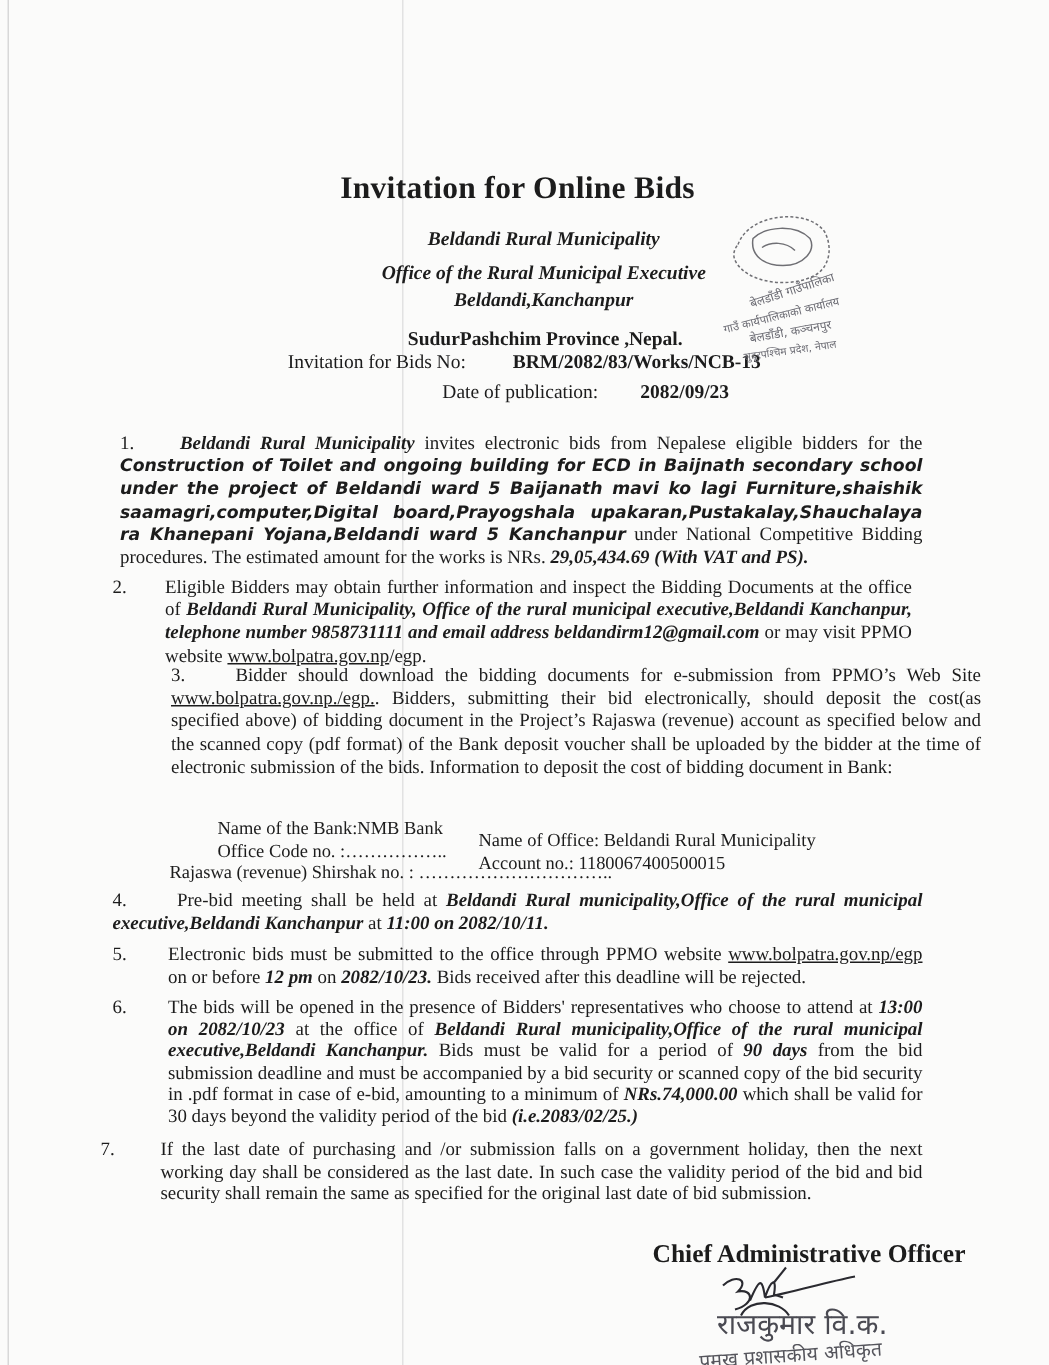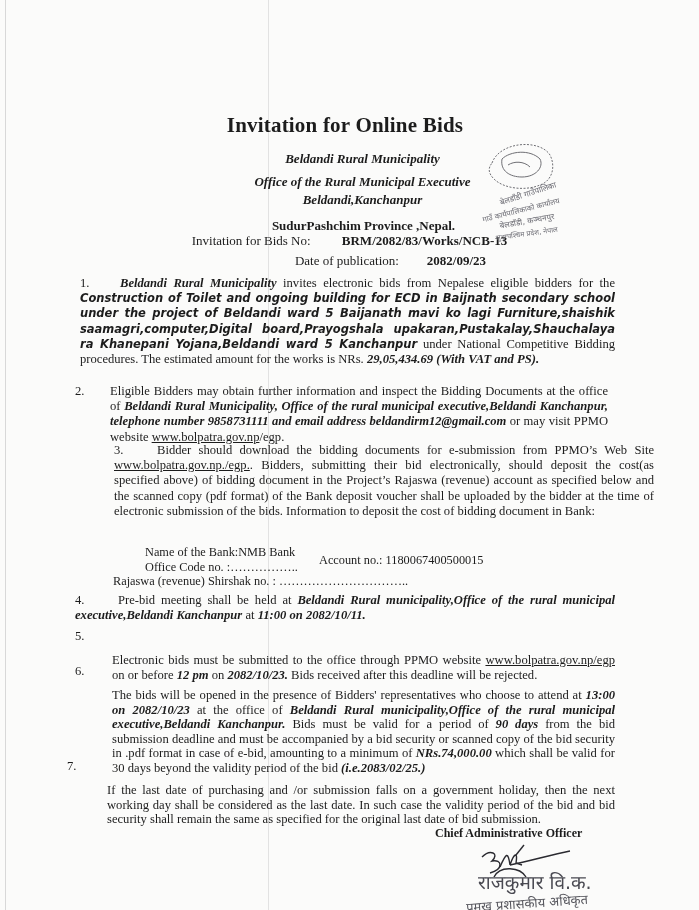--- a/index.html
+++ b/index.html
@@ -16,35 +16,35 @@
   }
   .hdr { position:absolute; left:0; width:699px; text-align:center; font-size:13px; padding-left:26px; box-sizing:border-box; }
   .bi { font-weight:bold; font-style:italic; }
   .b { font-weight:bold;padding-left:28px; }
   .hdr1 { top:151px; } .hdr2 { top:174px; } .hdr3 { top:192px; } .hdr4 { top:218px; }
   .hdr5 { top:233px; } .hdr6 { top:255px; }
   .seal { position:absolute; left:470px; top:133px; width:100px; height:112px; }
   .para { position:absolute; font-size:12.6px; line-height:15.2px; text-align:justify; }
   .cal { font-family:"DejaVu Sans", sans-serif; font-weight:bold; font-style:italic; font-size:11.5px; }
   .num { display:inline-block; }
-  .p1 { left:80px; top:276px; width:535px; }
+  .p1 { left:80px; top:288px; width:535px; }
   .p2n { position:absolute; left:75px; top:384px; font-size:12.6px; }
   .p2 { left:110px; top:384px; width:498px; }
   .p3 { left:75px; top:443px; width:540px;margin-left:39px; }
   .bank { position:absolute; font-size:12.3px; line-height:15px; }
   .bank1 { left:113px; top:545px;margin-left:32px; } .bank2 { left:319px; top:553px; }
   .bank3 { left:113px; top:574px; }
   .p4 { left:75px; top:593px; width:540px; }
   .pn { position:absolute; font-size:12.6px; }
-  .pb { position:absolute; font-size:12.6px; line-height:14.6px; text-align:justify;margin-top:24px; }
+  .pb { position:absolute; font-size:12.6px; line-height:14.6px; text-align:justify; }
   .p5n { left:75px; top:629px; } .p5 { left:112px; top:629px; width:503px; }
   .p6n { left:75px; top:664px; } .p6 { left:112px; top:664px; width:503px; }
   .p7n { left:67px; top:759px; } .p7 { left:107px; top:759px; width:508px; }
   .u { text-decoration:underline; }
-  .sig-title { position:absolute; left:435px; top:826px; font-size:12px; font-weight:bold; }
+  .sig-title { position:absolute; left:435px; top:826px; font-size:17px; font-weight:bold; }
   .sig { position:absolute; left:460px; top:843px; width:160px; height:67px; }
 </style>
 </head>
 <body>
 
 <div class="fold"></div>
 <div class="fold2"></div>
 
 <div class="title">Invitation for Online Bids</div>
 <div class="hdr hdr1 bi">Beldandi Rural Municipality</div>
@@ -83,20 +83,21 @@
 
 <div class="para p3">
   <span class="num" style="width:43px;">3.</span><span>Bidder should download the bidding documents for e-submission from PPMO’s Web Site </span><span class="u">www.bolpatra.gov.np./egp.</span><span>. Bidders, submitting their bid electronically, should deposit the cost(as specified above) of bidding document in the Project’s Rajaswa (revenue) account as specified below and the scanned copy (pdf format) of the Bank deposit voucher shall be uploaded by the bidder at the time of electronic submission of the bids. Information to deposit the cost of bidding document in Bank:</span>
 </div>
 
 <div class="bank bank1">
   <div>Name of the Bank:NMB Bank</div>
   <div>Office Code no. :……………..</div>
 </div>
 <div class="bank bank2">
+  <div>Name of Office: Beldandi Rural Municipality</div>
   <div>Account no.: 1180067400500015</div>
 </div>
 <div class="bank bank3">Rajaswa (revenue) Shirshak no. : …………………………..</div>
 
 <div class="para p4">
   <span class="num" style="width:43px;">4.</span><span>Pre-bid meeting shall be held at </span><span class="bi">Beldandi Rural municipality,Office of the rural municipal executive,Beldandi Kanchanpur</span><span> at </span><span class="bi">11:00 on 2082/10/11.</span>
 </div>
 
 <div class="pn p5n">5.</div>
 <div class="pb p5">

